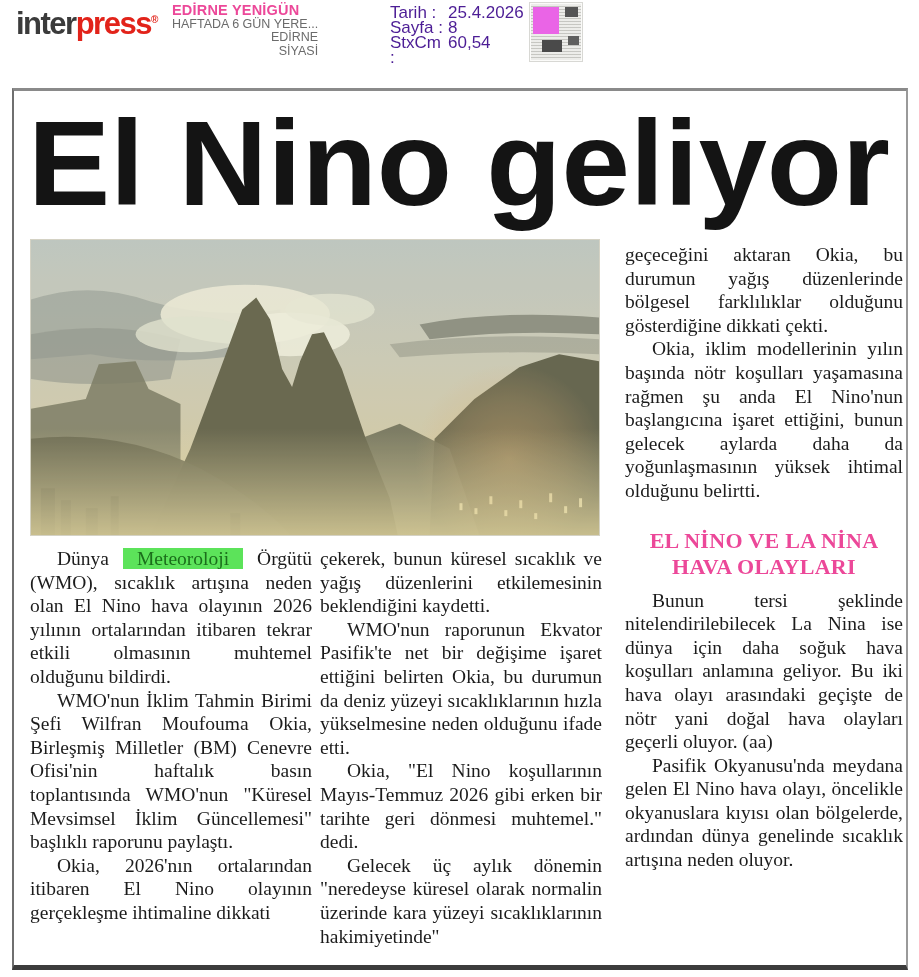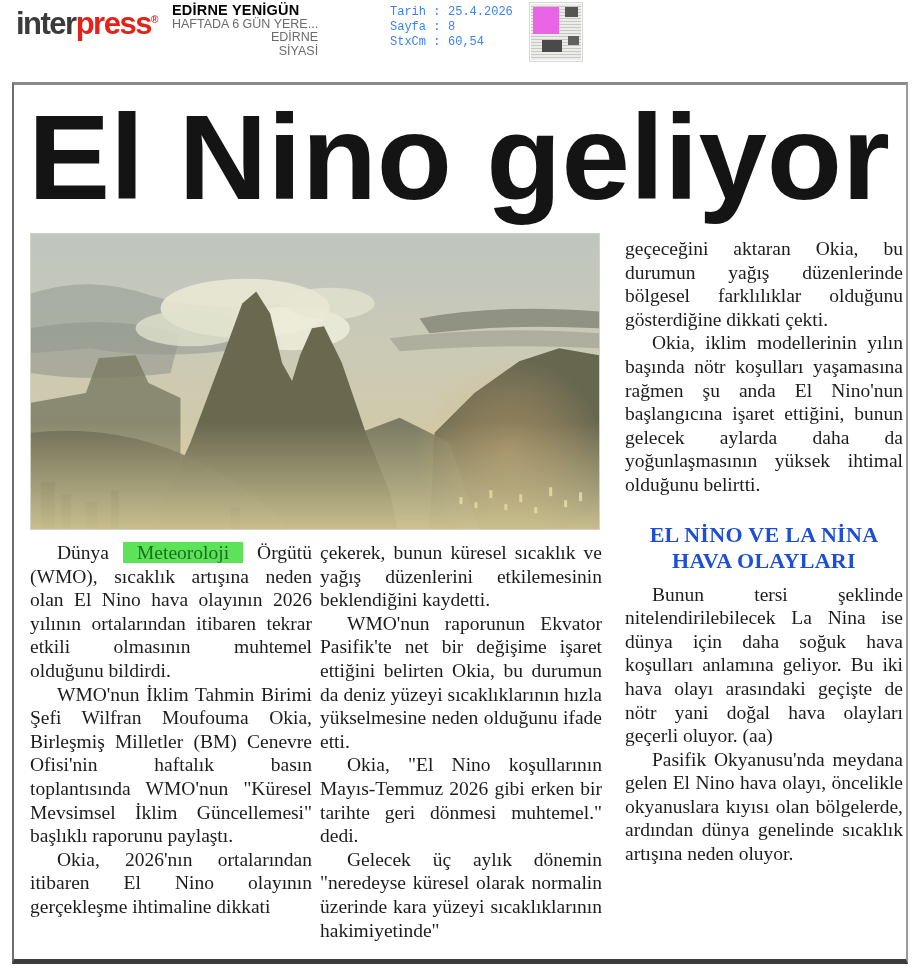--- a/index.html
+++ b/index.html
@@ -6,55 +6,55 @@
   body{width:919px;height:977px;position:relative;overflow:hidden;
        font-family:"Liberation Serif",serif;color:#1c1c1c;}
 
   
   .header{position:absolute;left:10px;top:0;width:919px;height:82px;background:#fff;}
   .logo{position:absolute;left:6px;top:8px;font-family:"Liberation Sans",sans-serif;
         font-weight:bold;font-size:31px;letter-spacing:-1.5px;color:#3b3b3b;line-height:1;}
   .logo .press{color:#e2231a;}
   .logo .reg{font-size:10px;color:#e2231a;vertical-align:super;letter-spacing:0;}
   .pubinfo{position:absolute;left:162px;top:4px;font-family:"Liberation Sans",sans-serif;line-height:13.5px;}
-  .pub-name{font-size:14.5px;font-weight:bold;color:#000000;letter-spacing:.2px;}
+  .pub-name{font-size:14.5px;font-weight:bold;color:#ec4899;letter-spacing:.2px;}
   .pub-line{font-size:12.5px;color:#6b6b6b;text-align:right;}
-  .meta{position:absolute;left:380px;top:5px;font-family:Liberation Mono, monospace;
-        font-size:12px;color:#3b82f6;line-height:15px;}
+  .meta{position:absolute;left:380px;top:5px;font-family:Liberation Sans, sans-serif;
+        font-size:17px;color:#4c1d95;line-height:15px;}
   .meta-row{display:flex;}
   .meta-label{width:58px;}
   .thumb{position:absolute;left:519px;top:2px;width:54px;height:60px;background:#fbfbf9;
          border:1px solid #d8d8d4;box-sizing:border-box;overflow:hidden;}
   .thumb .stripes{position:absolute;inset:1px;
       background:repeating-linear-gradient(#e9e9e6 0 2px,#b9b9b4 2px 3px);opacity:.8;}
   .thumb .mag{position:absolute;left:3px;top:4px;width:26px;height:27px;background:#ea64e6;}
   .thumb .blob1{position:absolute;left:35px;top:4px;width:13px;height:10px;background:#555;}
   .thumb .blob2{position:absolute;left:12px;top:37px;width:20px;height:12px;background:#4a4a4a;}
   .thumb .blob3{position:absolute;left:38px;top:33px;width:11px;height:9px;background:#606060;}
 
   
-  .article-box{position:absolute;left:12px;top:82px;width:896px;height:882px;box-sizing:border-box;
+  .article-box{position:absolute;left:12px;top:88px;width:896px;height:882px;box-sizing:border-box;
         background:#fff;border-left:2px solid #6f6f6f;border-right:2px solid #9a9a9a;
         border-top:3px solid #8a8a8a;border-bottom:5px solid #3c3c3c;}
   .headline-wrap{position:absolute;left:14px;top:6px;width:866px;height:134px;}
   .content{position:absolute;left:16px;top:148px;width:876px;bottom:4px;}
 
   .photo{position:absolute;left:0;top:0;width:570px;height:297px;border:1px solid #d4d2c4;
          box-sizing:border-box;overflow:hidden;}
   .photo svg{display:block;width:100%;height:100%;}
 
   .col{position:absolute;font-size:19.5px;line-height:23.6px;text-align:justify;color:#1c1c1c;}
   .col1{left:0;width:282px;top:308px;}
   .col2{left:290px;width:282px;top:308px;}
   .col3{left:595px;width:278px;top:4px;}
   .col p{margin:0;text-indent:27px;}
   .col p.no-indent{text-indent:0;}
   .hl{background:#5ce35a;color:#1b6e1b;padding:0 14px;}
   .subhead{font-weight:bold;text-align:center;font-size:22px;line-height:26px;
-           margin:25px 0 9px;letter-spacing:.3px;color:#1d4ed8;}
+           margin:25px 0 9px;letter-spacing:.3px;color:#ec4899;}
   .subhead span{display:block;text-indent:0;}
 </style>
 </head>
 <body>
 
 <div class="header">
   <div class="logo"><span>inter</span><span class="press">press</span><span class="reg">®</span></div>
 
   <div class="pubinfo">
     <div class="pub-name">EDİRNE YENİGÜN</div>

